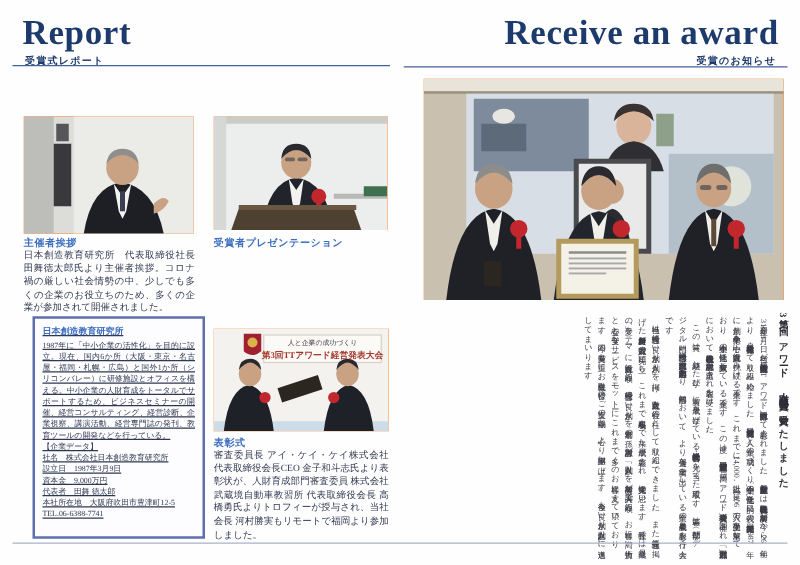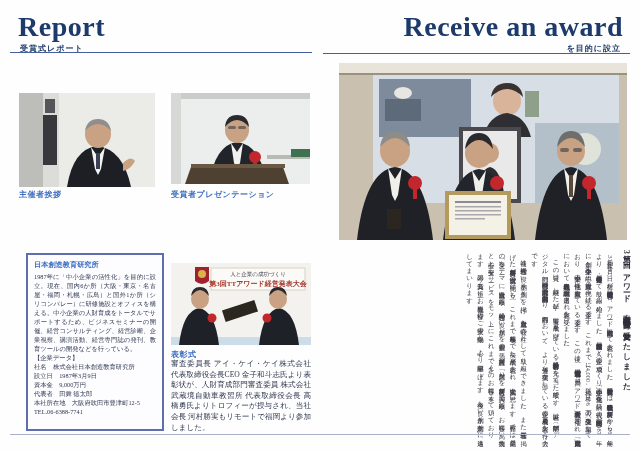--- a/index.html
+++ b/index.html
@@ -83,24 +83,25 @@
           <rect x="67" y="33" width="8" height="3" rx="1.5" fill="#4a4a50" opacity=".7"></rect>
           <circle cx="84" cy="64" r="6" fill="#c2272d"></circle>
           <rect x="82" y="69" width="4" height="8" fill="#c2272d"></rect>
         </g>
         <path d="M20 74 L112 74 L118 91 L14 91 Z" fill="#4f4132"></path>
         <rect x="20" y="71" width="94" height="4" fill="#6a5843"></rect>
       </svg>
     </div>
 
     <div class="abs caption" style="left:19px;top:189px;">主催者挨拶</div>
+    <div class="abs body-txt" style="left:19px;top:199px;width:137px;">日本創造教育研究所　代表取締役社長　田舞徳太郎氏より主催者挨拶。コロナ禍の厳しい社会情勢の中、少しでも多くの企業のお役立ちのため、多くの企業が参加されて開催されました。</div>
 
     <div class="abs caption" style="left:171px;top:189px;">受賞者プレゼンテーション</div>
 
-    <div class="abs info-box" style="left:26px;top:253px;width:138px;height:178px;">
+    <div class="abs info-box" style="left:26px;top:253px;width:138px;height:178px;text-decoration:underline;">
       <div class="ib-title">日本創造教育研究所</div>
       <div class="ib-desc">1987年に「中小企業の活性化」を目的に設立。現在、国内6か所（大阪・東京・名古屋・福岡・札幌・広島）と国外1か所（シリコンバレー）に研修施設とオフィスを構える。中小企業の人財育成をトータルでサポートするため、ビジネスセミナーの開催、経営コンサルティング、経営診断、企業視察、講演活動、経営専門誌の発刊、教育ツールの開発などを行っている。</div>
       <div class="ib-row">【企業データ】</div>
       <div class="ib-row">社名　株式会社日本創造教育研究所</div>
       <div class="ib-row">設立日　1987年3月9日</div>
       <div class="ib-row">資本金　9,000万円</div>
       <div class="ib-row">代表者　田舞 徳太郎</div>
       <div class="ib-row">本社所在地　大阪府吹田市豊津町12-5</div>
       <div class="ib-row">TEL.06-6388-7741</div>
     </div>
@@ -132,21 +133,21 @@
       </svg>
     </div>
 
     <div class="abs caption" style="left:171px;top:349px;">表彰式</div>
     <div class="abs body-txt" style="left:171px;top:359px;width:140px;">審査委員長 アイ・ケイ・ケイ株式会社 代表取締役会長CEO 金子和斗志氏より表彰状が、人財育成部門審査委員 株式会社武蔵境自動車教習所 代表取締役会長 高橋勇氏よりトロフィーが授与され、当社会長 河村勝実もリモートで福岡より参加しました。</div>
   </div>
 
   <div class="abs" style="left:320px;top:0;width:320px;height:452px;">
 
     <div class="abs page-title" style="right:17px;top:12px;">Receive an award</div>
-    <div class="abs page-subtitle" style="right:19px;top:43px;text-align:right;">を目的に設立</div>
+    <div class="abs page-subtitle" style="right:19px;top:43px;text-align:right;">受賞のお知らせ</div>
     <div class="abs header-rule" style="left:3px;top:53px;width:307px;"></div>
 
     <div class="abs photo" style="left:19px;top:63px;width:288px;height:177px;">
       <svg viewBox="0 0 288 177" preserveAspectRatio="none">
         <rect x="0" y="0" width="288" height="177" fill="#c9c0b0"></rect>
         <rect x="0" y="0" width="288" height="10" fill="#e8e4da"></rect>
         <rect x="0" y="10" width="288" height="2" fill="#9a917f"></rect>
         <g>
           <rect x="34" y="12" width="246" height="128" fill="#d7dee6"></rect>
           <rect x="40" y="16" width="92" height="58" fill="#7d8b9c"></rect>

